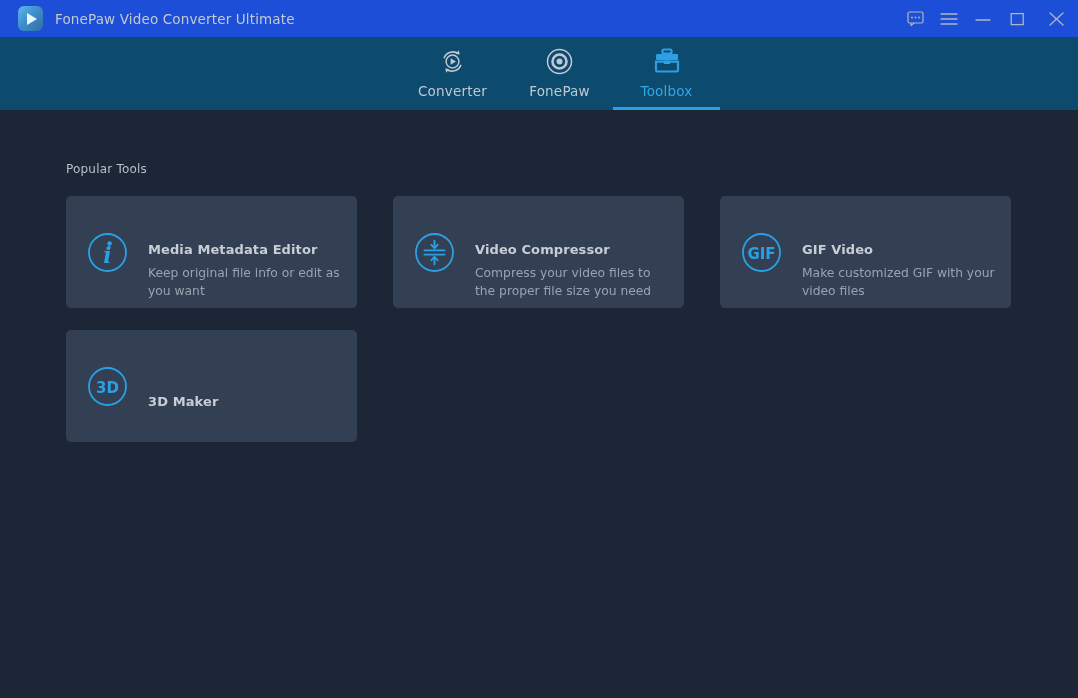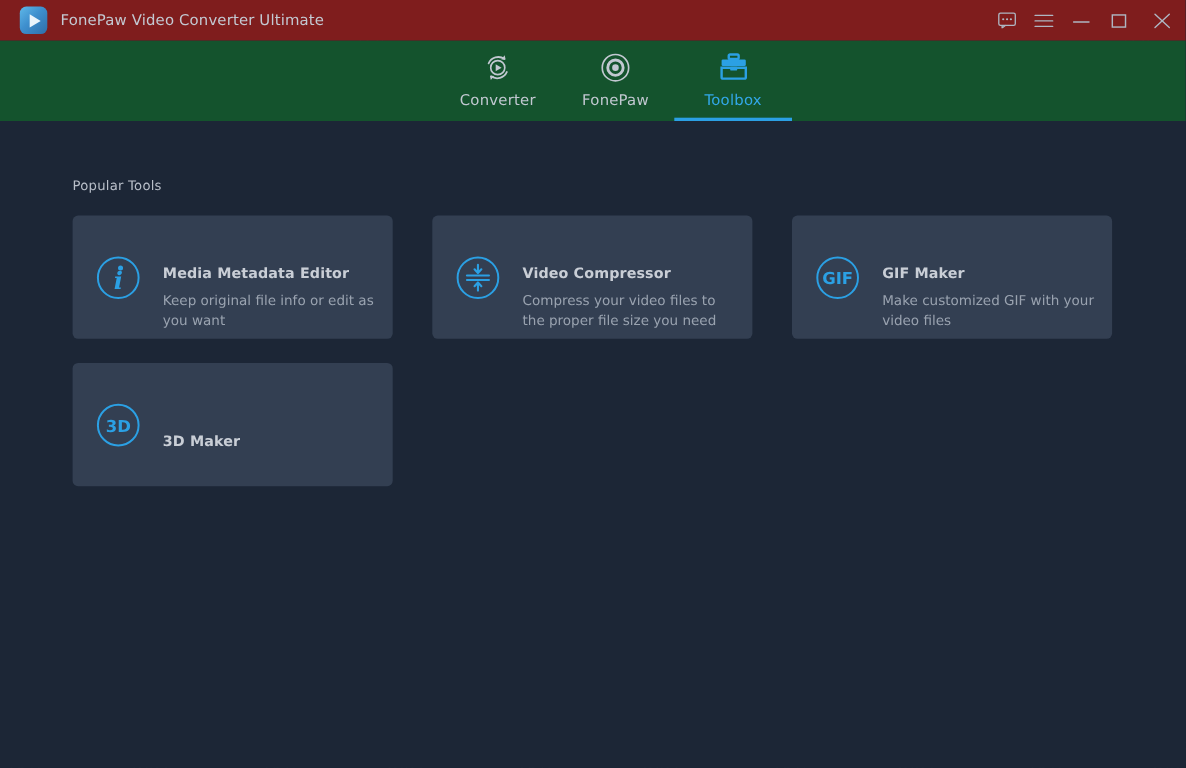--- a/index.html
+++ b/index.html
@@ -36,21 +36,21 @@
     white-space: nowrap;
     transform: rotate(-45deg);
     transform-origin: left top;
   }
 
   
   #titlebar {
     position: relative;
     z-index: 20;
     height: 37px;
-    background: #7f1d1d;
+    background: #1d4ed8;
     display: flex;
     align-items: center;
     padding-left: 18px;
   }
   #app-logo {
     width: 25px; height: 25px;
     border-radius: 6px;
     background: linear-gradient(135deg, #5fb8e8 0%, #3e8fce 45%, #2f6ea8 100%);
     display: flex; align-items: center; justify-content: center;
     flex: none;
@@ -80,21 +80,21 @@
     cursor: default;
   }
   .wbtn:last-child { width: 44px; }
   .wbtn svg { display: block; }
 
   
   #navbar {
     position: relative;
     z-index: 20;
     height: 73px;
-    background: #14532d;
+    background: #0c4a6e;
     display: flex;
     justify-content: center;
     align-items: flex-end;
     gap: 0px;
     padding-left: 41px;
   }
   .tab {
     width: 107px;
     height: 73px;
     display: flex;
@@ -357,21 +357,21 @@
     </div>
 
     <div class="card">
       <div class="card-icon">
         <svg width="47" height="47" viewBox="0 0 47 47">
           <circle cx="23.5" cy="23.5" r="18.5" fill="none" stroke="#2ba0e4" stroke-width="1.8"></circle>
           <text class="ic-txt" x="23.5" y="29.5" text-anchor="middle">GIF</text>
         </svg>
       </div>
       <div class="card-text">
-        <div class="card-title">GIF Maker</div>
+        <div class="card-title">GIF Video</div>
         <div class="card-desc">Make customized GIF with your video files</div>
       </div>
     </div>
 
     <div class="card">
       <div class="card-icon">
         <svg width="47" height="47" viewBox="0 0 47 47">
           <circle cx="23.5" cy="23.5" r="18.5" fill="none" stroke="#2ba0e4" stroke-width="1.8"></circle>
           <text class="ic-txt" x="23.5" y="29.5" text-anchor="middle">3D</text>
         </svg>

